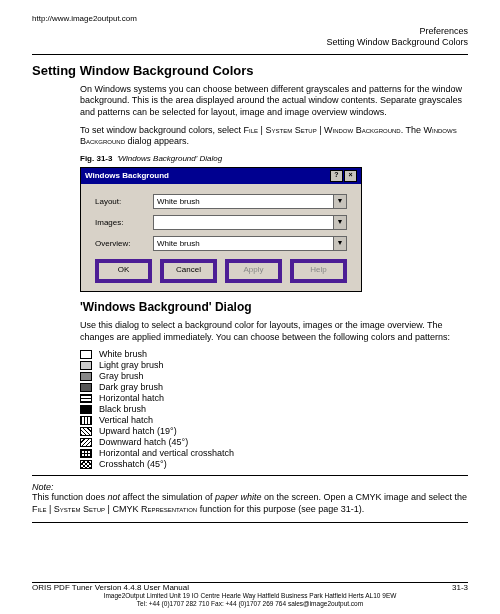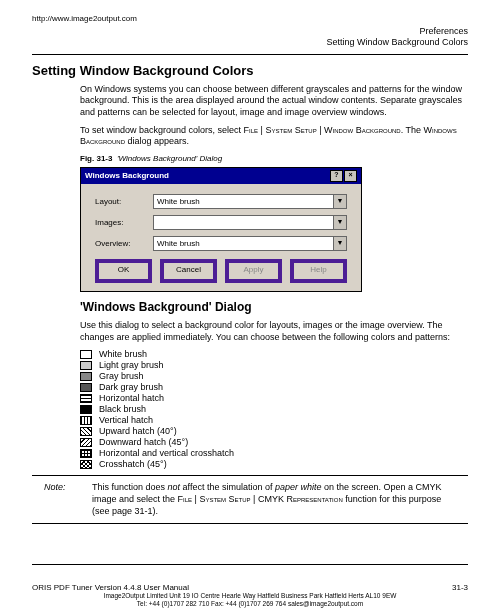--- a/index.html
+++ b/index.html
@@ -173,21 +173,22 @@
   .sw-dh { background: repeating-linear-gradient(-45deg,#000 0 1px,#fff 1px 3px); }
   .sw-hvc { background:
     repeating-linear-gradient(0deg,#000 0 1px, transparent 1px 3px),
     repeating-linear-gradient(90deg,#000 0 1px, #fff 1px 3px); }
   .sw-xc { background:
     repeating-linear-gradient(45deg,#000 0 1px, transparent 1px 3px),
     repeating-linear-gradient(-45deg,#000 0 1px, #fff 1px 3px); }
 
   .note-block {
     display: flex;
-    margin: 6px 12px;
+    margin: 6px 0;
+    flex-direction: column;
   }
   .note-label {
     width: 48px;
     font-style: italic;
     font-size: 9px;
   }
   .note-text {
     flex: 1;
     font-size: 9px;
     line-height: 1.3;
@@ -202,21 +203,21 @@
     position: absolute;
     bottom: 6px;
     left: 32px;
     right: 32px;
     font-size: 8px;
   }
   .footer-main {
     display: flex;
     justify-content: space-between;
     border-top: 1px solid #000;
-    padding-top: 18px;
+    padding-top: 0;
   }
   .footer-fine {
     text-align: center;
     font-size: 6.5px;
     line-height: 1.2;
     margin-top: 0;
   }
 </style>
 </head>
 <body>
@@ -310,21 +311,21 @@
     <div class="swatch-row">
         <div class="swatch sw-black"></div>
         <span>Black brush</span>
       </div>
     <div class="swatch-row">
         <div class="swatch sw-vh"></div>
         <span>Vertical hatch</span>
       </div>
     <div class="swatch-row">
         <div class="swatch sw-uh"></div>
-        <span>Upward hatch (40°)</span>
+        <span>Upward hatch (19°)</span>
       </div>
     <div class="swatch-row">
         <div class="swatch sw-dh"></div>
         <span>Downward hatch (45°)</span>
       </div>
     <div class="swatch-row">
         <div class="swatch sw-hvc"></div>
         <span>Horizontal and vertical crosshatch</span>
       </div>
     <div class="swatch-row">

